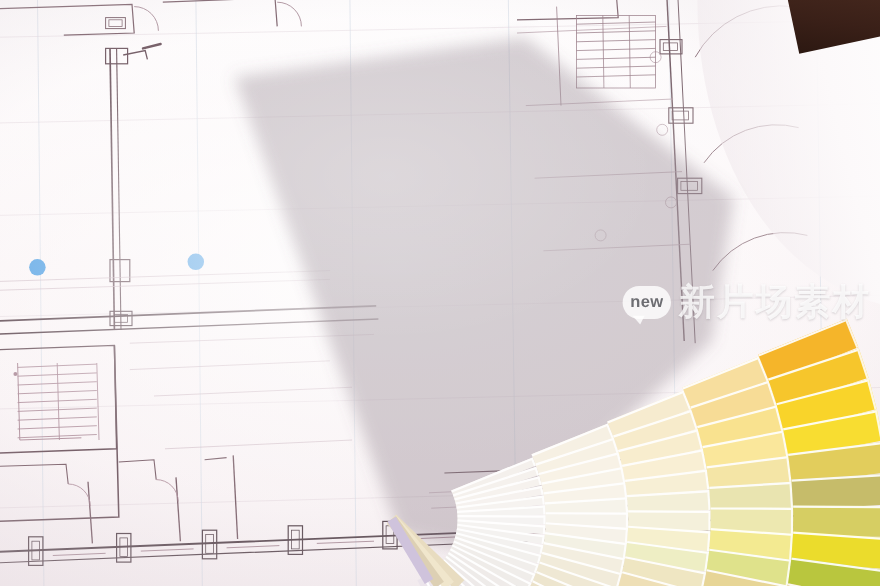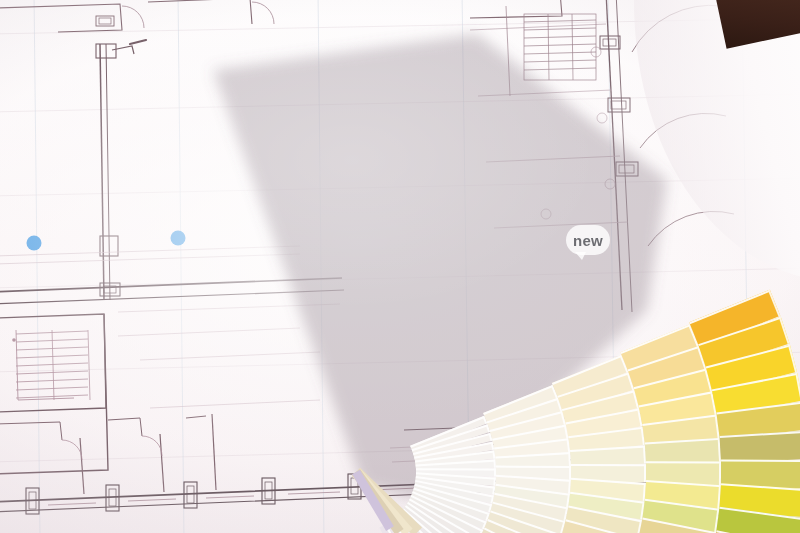--- a/index.html
+++ b/index.html
@@ -26,21 +26,21 @@
   .band{position:absolute;left:0;top:0;box-sizing:border-box;
         border-right:2px solid rgba(255,255,255,.92);
         border-bottom:2px solid rgba(255,255,255,.85);}
   .fan-gloss{position:absolute;left:0;top:0;width:800px;height:533px;pointer-events:none;
         background:radial-gradient(ellipse 48% 44% at 44% 30%,rgba(255,255,255,.20) 0%,rgba(255,255,255,0) 65%);}
 
   
   .pivot-pages{position:absolute;transform-origin:0 0;}
 
   
-  .wm{position:absolute;left:566px;top:225px;display:flex;align-items:center;gap:7px;
+  .wm{position:absolute;left:566px;top:252px;display:flex;align-items:center;gap:7px;
       pointer-events:none;user-select:none;}
   .wm-badge{position:relative;display:flex;align-items:center;justify-content:center;
       width:44px;height:30px;border-radius:15px;background:rgba(255,255,255,.80);
       color:#6d6d72;font-size:15px;font-weight:bold;letter-spacing:.3px;}
   .wm-badge:after{content:"";position:absolute;left:9px;bottom:-5px;width:0;height:0;
       border-left:7px solid transparent;border-right:4px solid transparent;
       border-top:8px solid rgba(255,255,255,.80);}
   .wm-cn{font-family:"DejaVu Sans",sans-serif;font-size:33px;font-weight:bold;
       color:rgba(255,255,255,.78);letter-spacing:2px;
       text-shadow:0 1px 2px rgba(120,110,120,.28);}
@@ -383,15 +383,16 @@
       </div>
       <div class="pivot-pages" style="left: 356px; top: 472px; width: 12px; height: 86px; background: rgb(232, 220, 192); transform: rotate(-46deg) translate(-50%, 0px);"></div>
       <div class="pivot-pages" style="left: 356px; top: 472px; width: 11px; height: 80px; background: rgb(240, 230, 204); transform: rotate(-41deg) translate(-50%, 0px);"></div>
       <div class="pivot-pages" style="left: 356px; top: 472px; width: 10px; height: 74px; background: rgb(221, 208, 180); transform: rotate(-36deg) translate(-50%, 0px);"></div>
       <div class="pivot-pages" style="left: 356px; top: 472px; width: 9px; height: 66px; background: rgb(207, 195, 220); transform: rotate(-31deg) translate(-50%, 0px);"></div>
     </div>
   <div class="fan-gloss"></div>
 
   <div class="wm">
     <span class="wm-badge">new</span>
+    <span class="wm-cn">新片场素材</span>
   </div>
 
 </div>
 
 </body></html>

